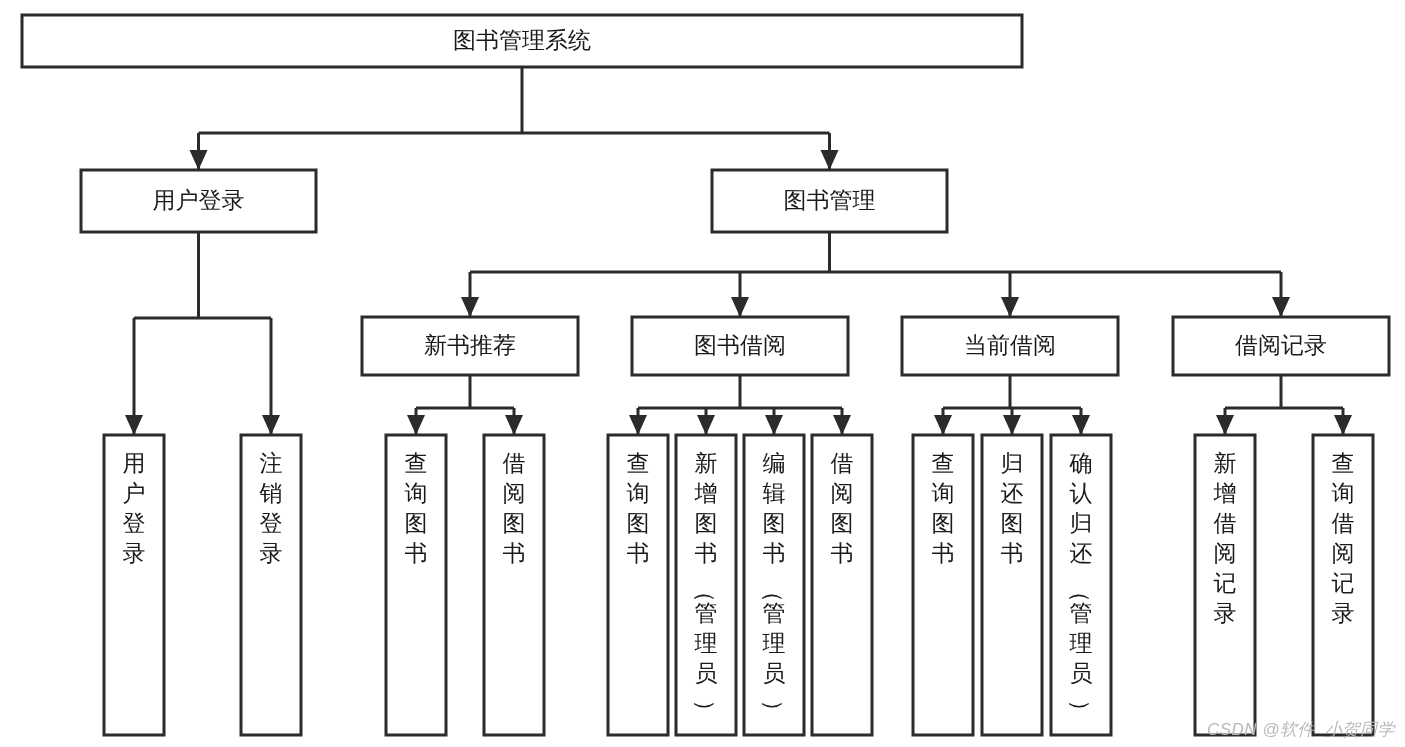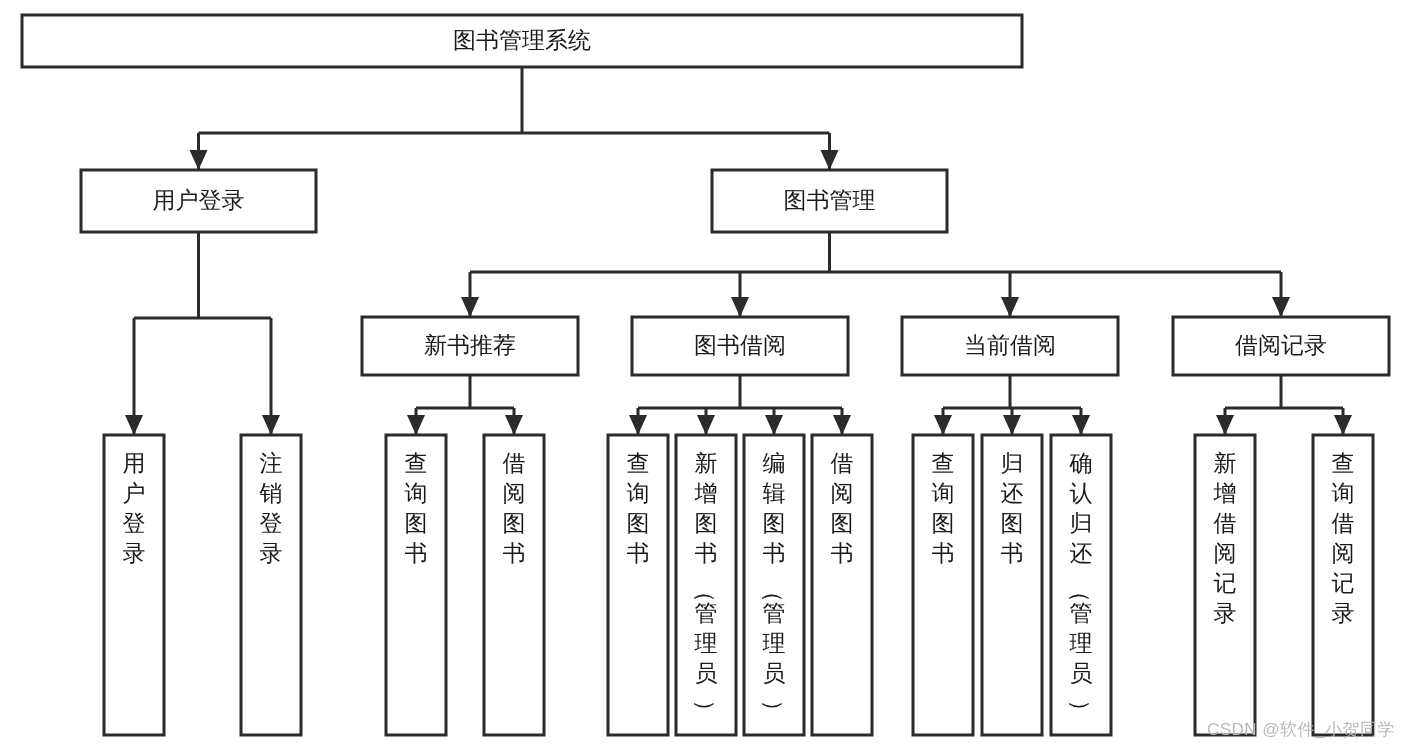--- a/index.html
+++ b/index.html
@@ -56,20 +56,21 @@
   .watermark {
     position: absolute;
     right: 10px;
     bottom: 6px;
     font-family: "Liberation Sans", "DejaVu Sans", sans-serif;
     font-size: 17px;
     color: #b9b9b9;
     letter-spacing: 0.5px;
     white-space: nowrap;
     user-select: none;
+    font-style: italic;
   }
 </style>
 </head>
 <body>
 
 <div id="diagram-root">
   <svg class="diagram" viewBox="0 0 1405 747">
     <defs></defs>
     <g id="connectors-layer">
         <line x1="522" y1="67" x2="522" y2="133" class="connector"></line>

